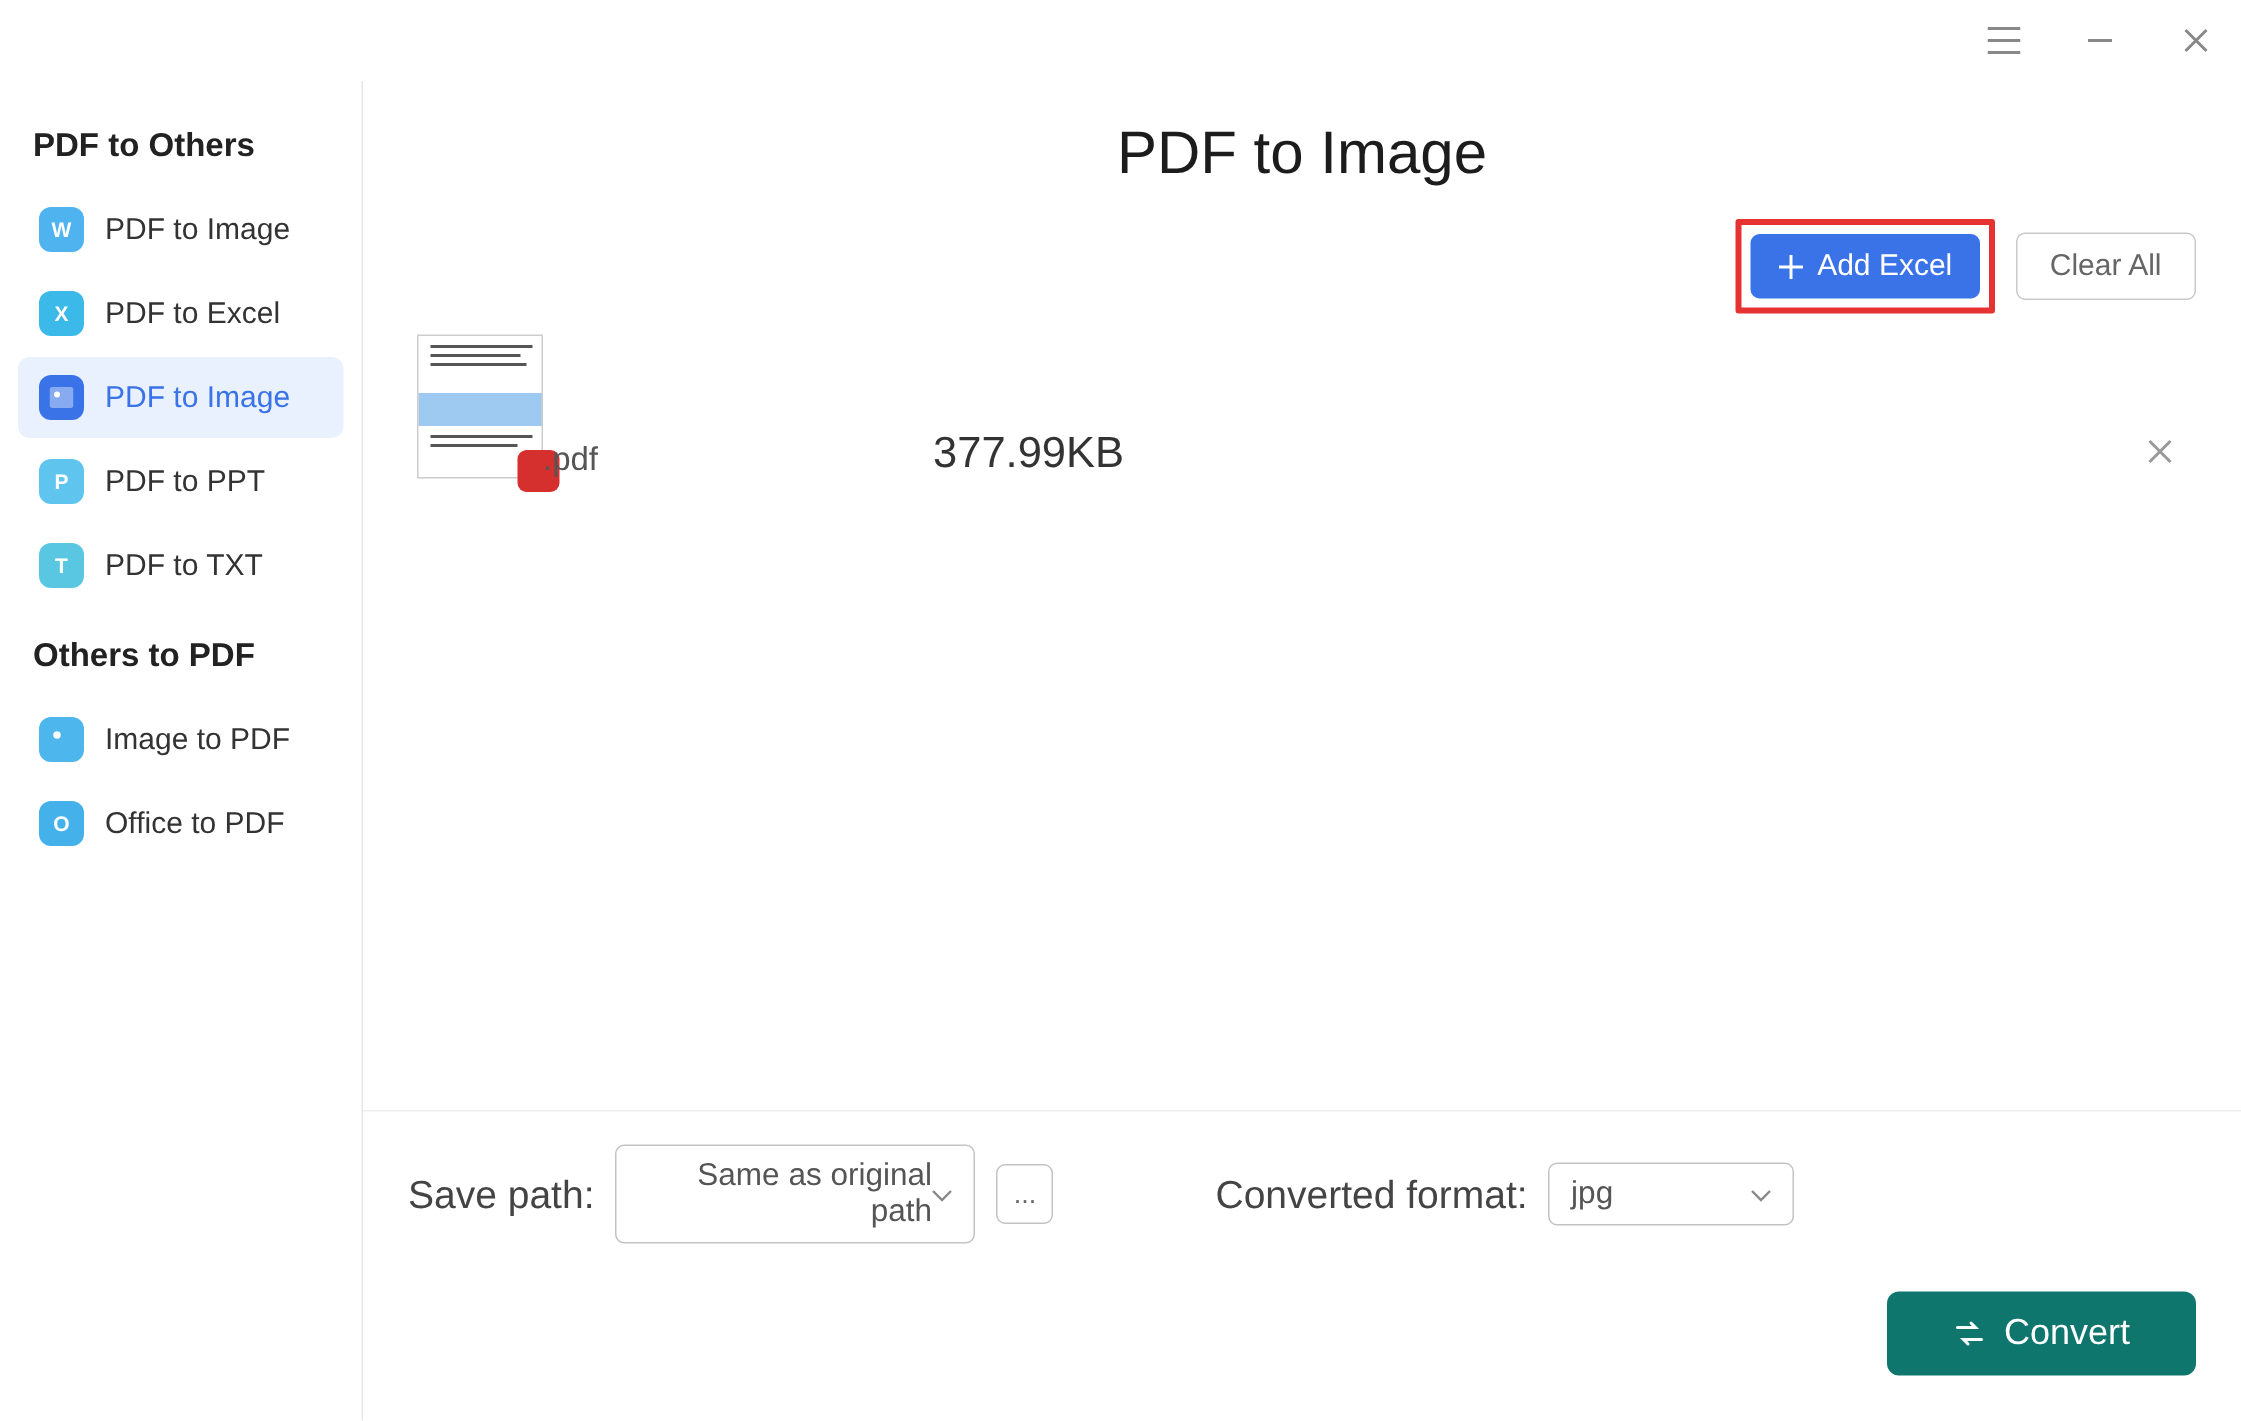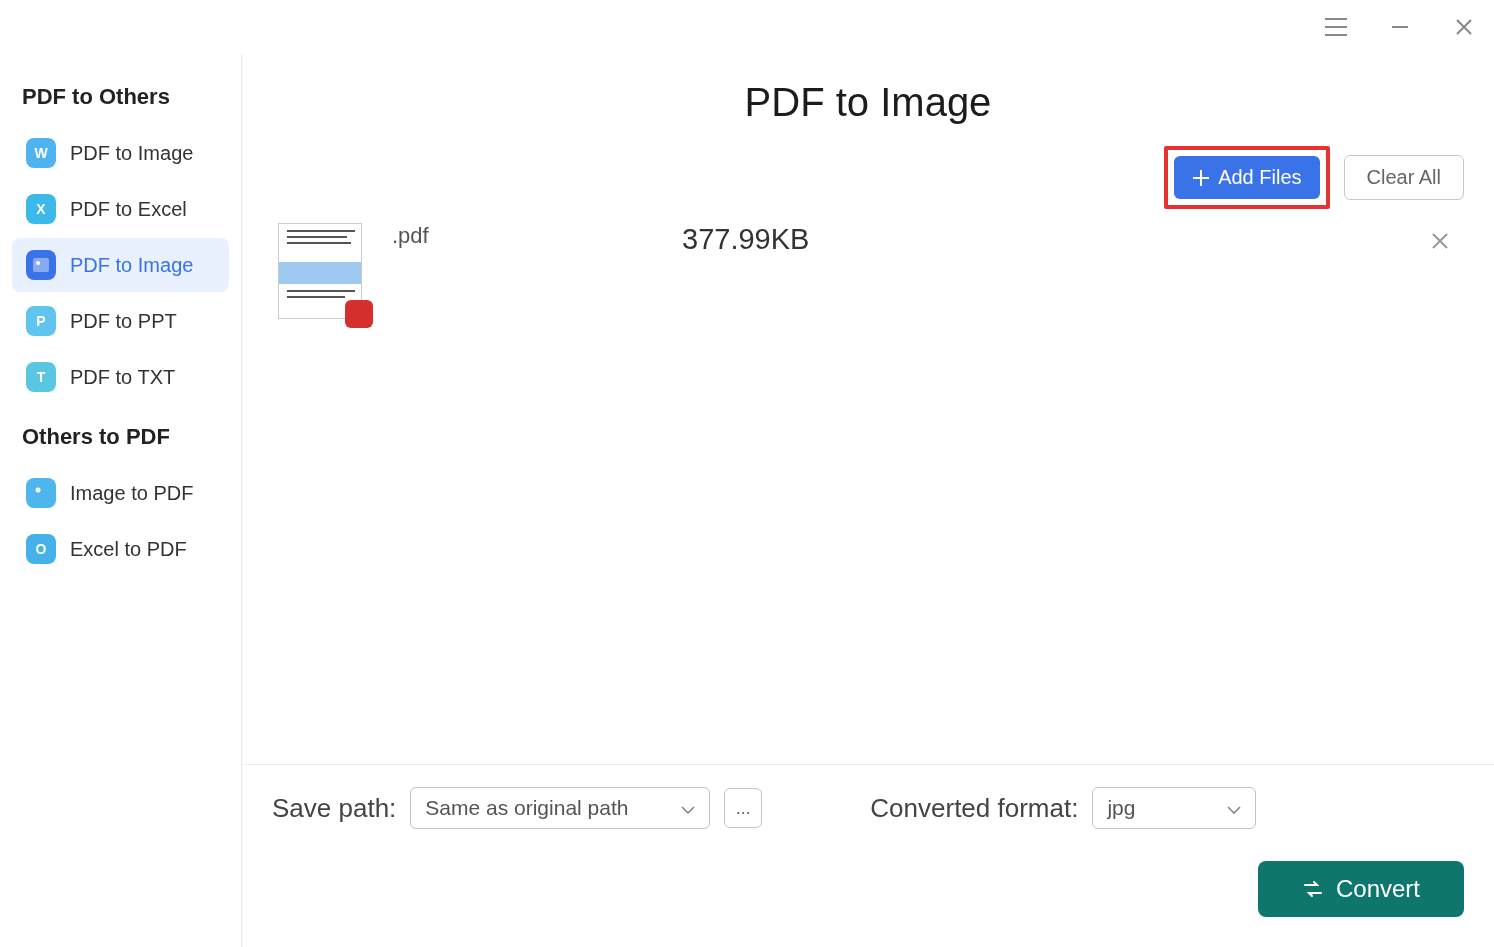--- a/index.html
+++ b/index.html
@@ -120,22 +120,21 @@
   cursor: pointer;
 }
 .file-list {
   flex: 1;
   padding: 76px 30px 0 30px;
   overflow-y: auto;
   border-bottom: 1px solid #ededed;
 }
 .file-row {
   display: flex;
-  align-items: flex-start;
-  gap: 30px;
+  align-items: flex-end;
   padding: 12px 6px;
 }
 .thumb {
   width: 84px; height: 96px;
   border: 1px solid #ccc;
   position: relative;
   background:
     linear-gradient(#555,#555) 8px 6px / 68px 2px no-repeat,
     linear-gradient(#555,#555) 8px 12px / 60px 2px no-repeat,
     linear-gradient(#555,#555) 8px 18px / 64px 2px no-repeat,
@@ -182,21 +181,21 @@
 .selectbox {
   display: flex; align-items: center; justify-content: space-between;
   border: 1px solid #c3c3c3;
   border-radius: 6px;
   padding: 8px 14px;
   font-size: 21px;
   color: #555;
   background: #fff;
   cursor: pointer;
 }
-.selectbox.sp { width: 300px; }
+.selectbox.sp { width: 240px; text-align: right; }
 .selectbox.fmt { width: 164px; }
 .chev { color: #888; }
 .browse-btn {
   width: 38px; height: 40px;
   border: 1px solid #c3c3c3;
   border-radius: 6px;
   background: #fff;
   color: #666;
   cursor: pointer;
   font-size: 18px;
@@ -271,34 +270,34 @@
     <div class="nav-item">
       <div class="nav-icon img2">
         <svg width="14" height="14" viewBox="0 0 14 14">
             <circle cx="4" cy="4" r="2.5" fill="#fff"></circle>
           </svg>
       </div>
       <span>Image to PDF</span>
     </div>
     <div class="nav-item">
       <div class="nav-icon office">O</div>
-      <span>Excel to PDF</span>
+      <span>Office to PDF</span>
     </div>
   </aside>
 
   <main class="main">
     <div class="page-head">
       <h1 class="page-title">PDF to Image</h1>
       <div class="action-row">
         <div class="add-files-wrap">
           <button class="add-files-btn">
             <svg width="18" height="18" viewBox="0 0 18 18">
                 <path d="M9 1v16M1 9h16" stroke="#fff" stroke-width="2"></path>
               </svg>
-            <span>Add Files</span>
+            <span>Add Excel</span>
           </button>
         </div>
         <button class="clear-btn">Clear All</button>
       </div>
     </div>
 
     <div class="file-list">
       <div class="file-row">
         <div class="thumb"></div>
         <div class="file-name">.pdf</div>

